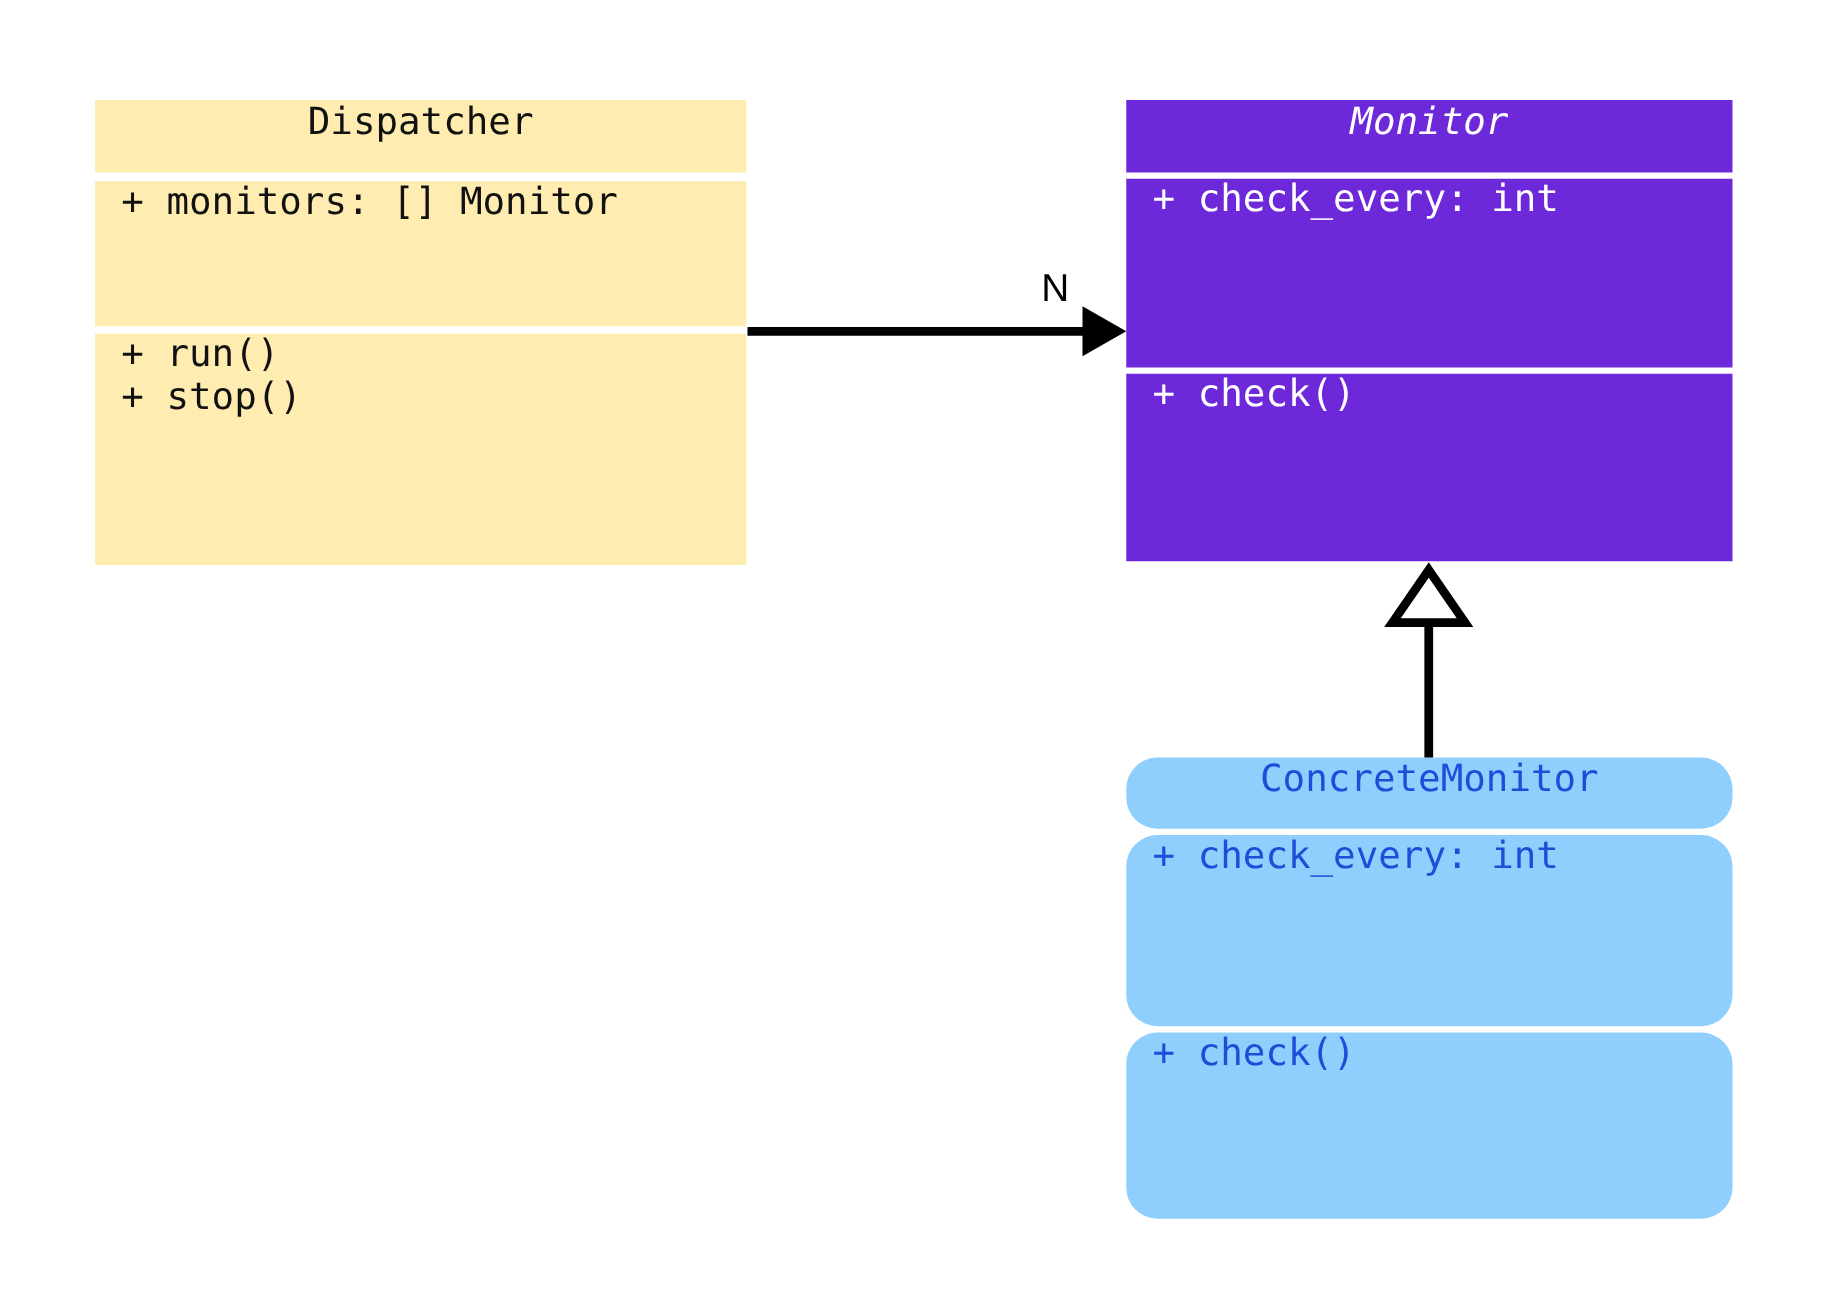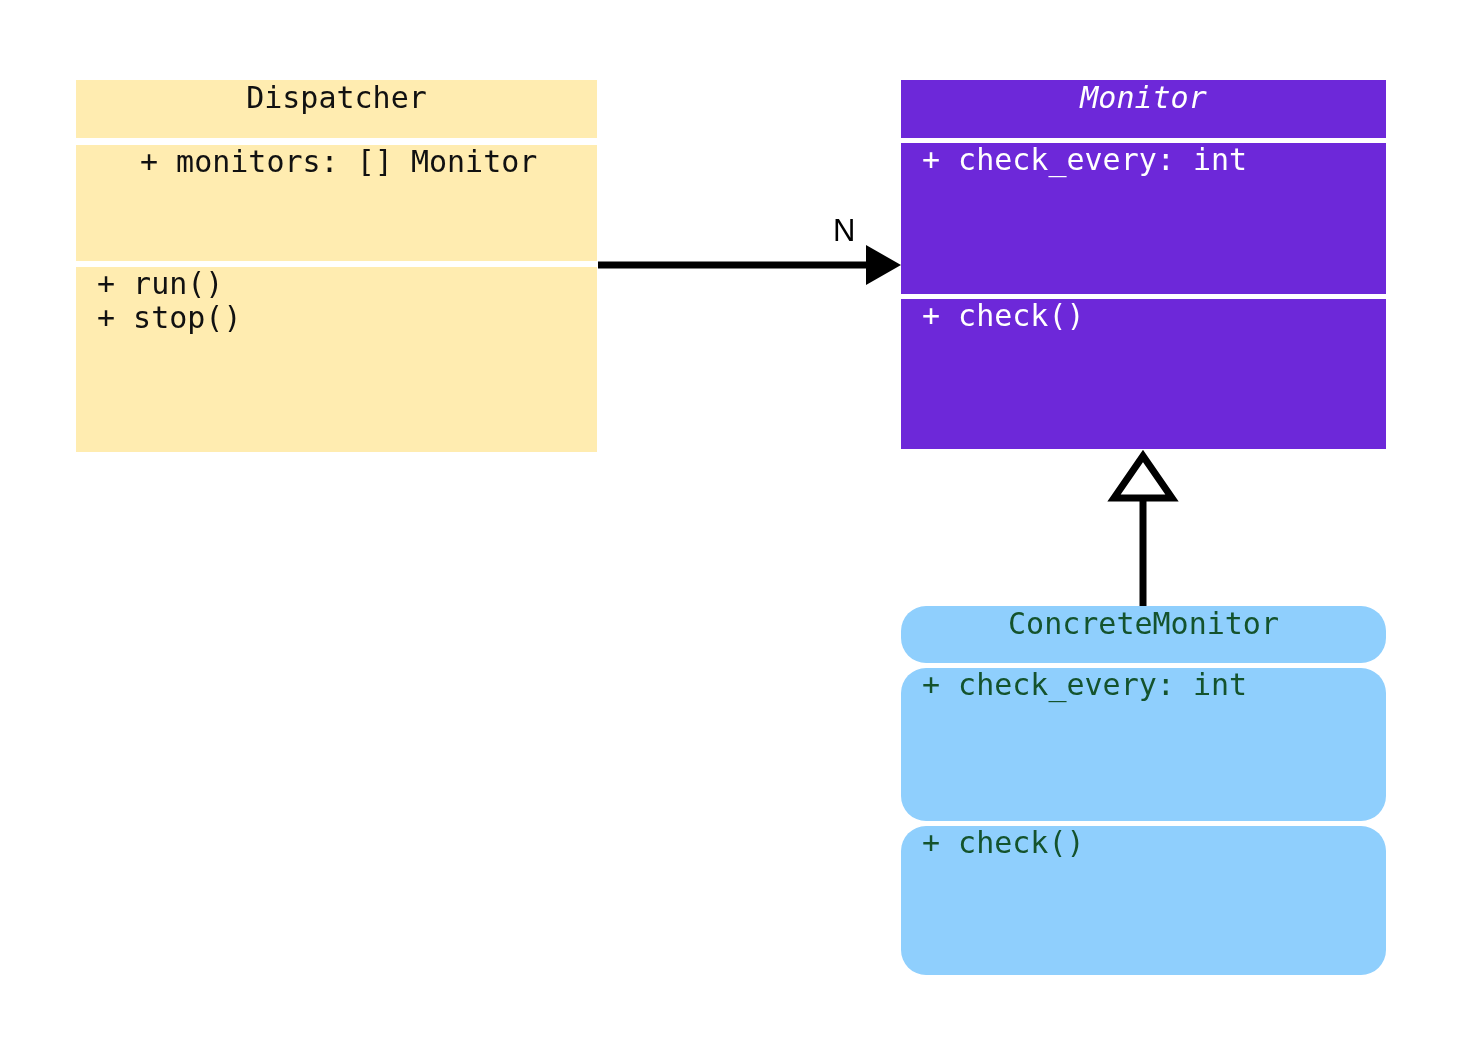--- a/index.html
+++ b/index.html
@@ -63,21 +63,21 @@
 
   
   #class-dispatcher {
     left: 76px;
     top: 75px;
     width: 521px;
     height: 372px;
   }
   #class-dispatcher .uml-compartment { background: #ffecb0; color: #111111; }
   #dispatcher-title-compartment { height: 58px; }
-  #dispatcher-attrs-compartment { height: 116px; margin-top: 7px; padding-left: 43px; }
+  #dispatcher-attrs-compartment { height: 116px; margin-top: 7px; }
   #dispatcher-methods-compartment { height: 185px; margin-top: 6px; }
   #dispatcher-methods-compartment .uml-body {
     justify-content: flex-start;
   }
 
   
   #class-monitor {
     left: 901px;
     top: 75px;
     width: 485px;
@@ -89,21 +89,21 @@
   #monitor-attrs-compartment { height: 151px; margin-top: 5px; }
   #monitor-methods-compartment { height: 150px; margin-top: 5px; }
 
   
   #class-concretemonitor {
     left: 901px;
     top: 601px;
     width: 485px;
     height: 369px;
   }
-  #class-concretemonitor .uml-compartment { background: #8fcffd; color: #14532d; border-radius: 25px; }
+  #class-concretemonitor .uml-compartment { background: #8fcffd; color: #1d4ed8; border-radius: 25px; }
   #concrete-title-compartment { height: 57px; }
   #concrete-attrs-compartment { height: 153px; margin-top: 5px; }
   #concrete-methods-compartment { height: 149px; margin-top: 5px; }
 
   
   .connector-svg {
     position: absolute;
     left: 0;
     top: 0;
     width: 1463px;

